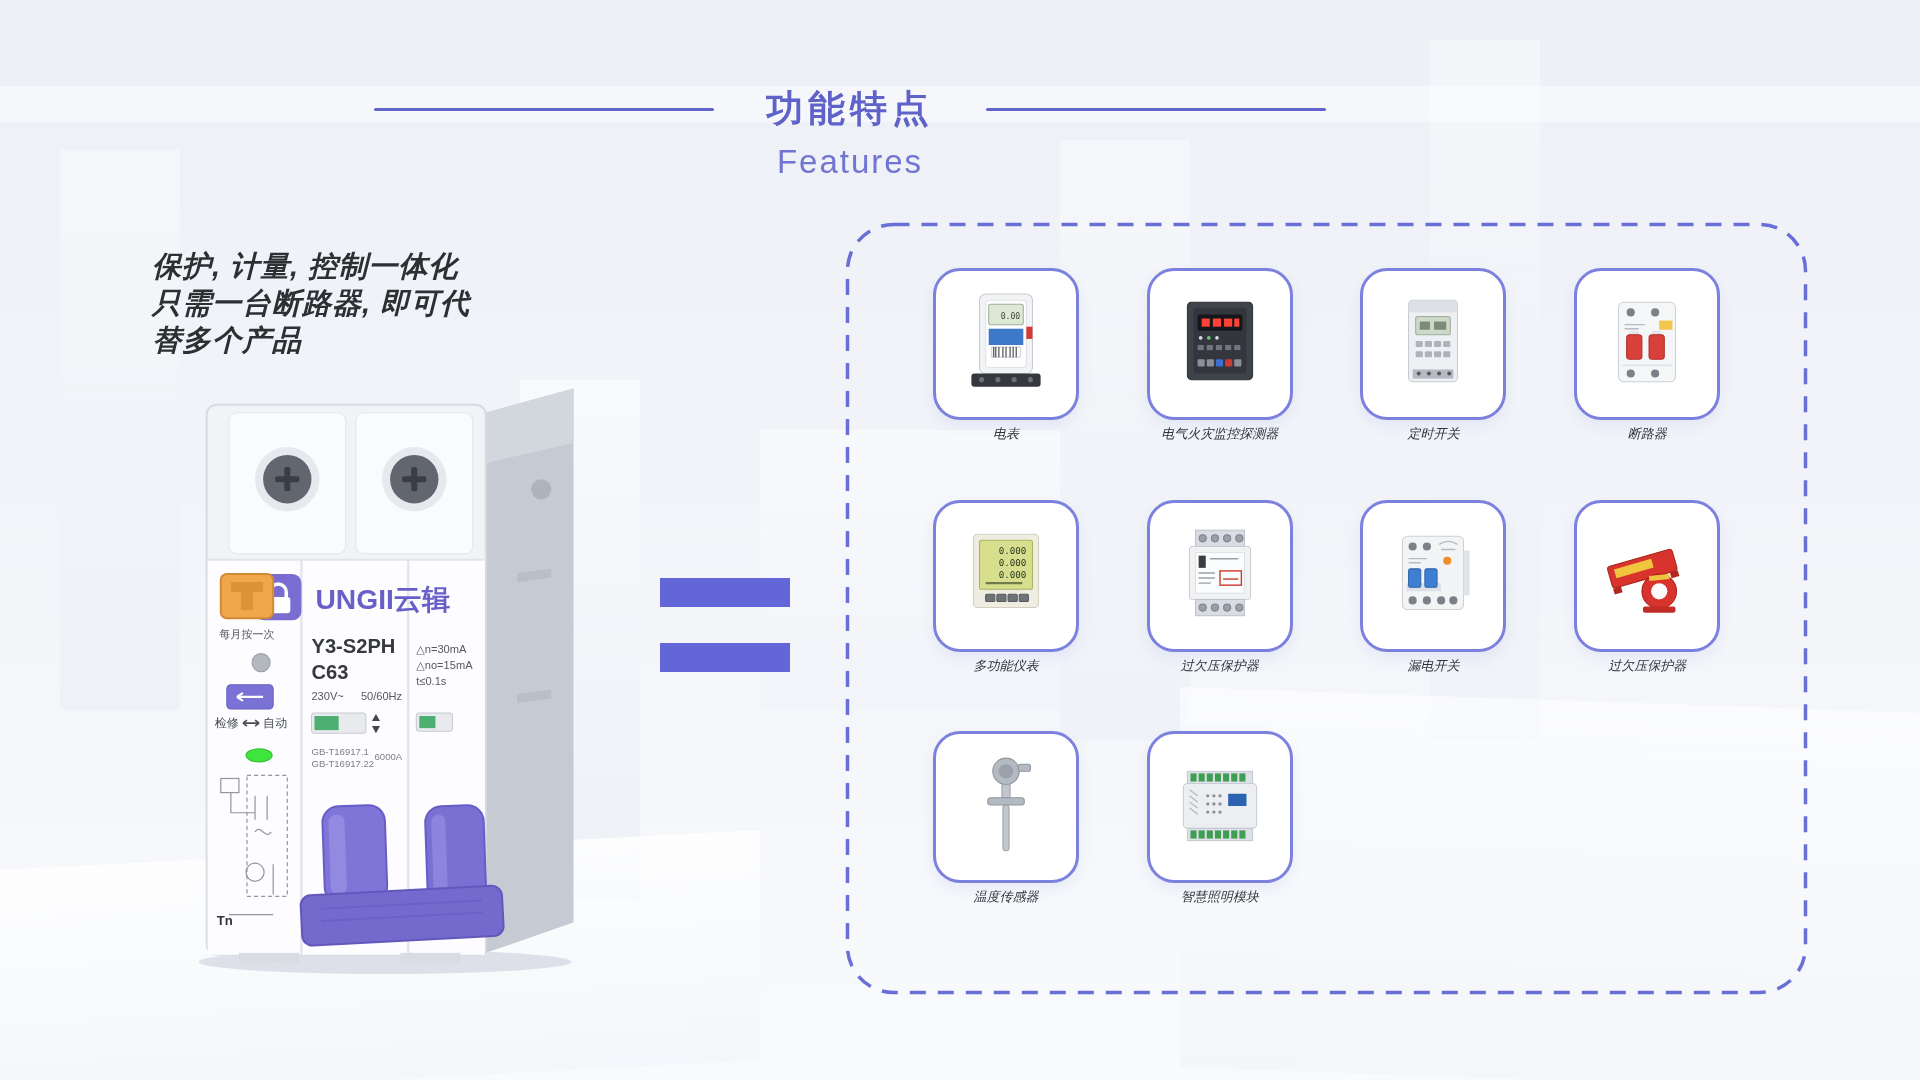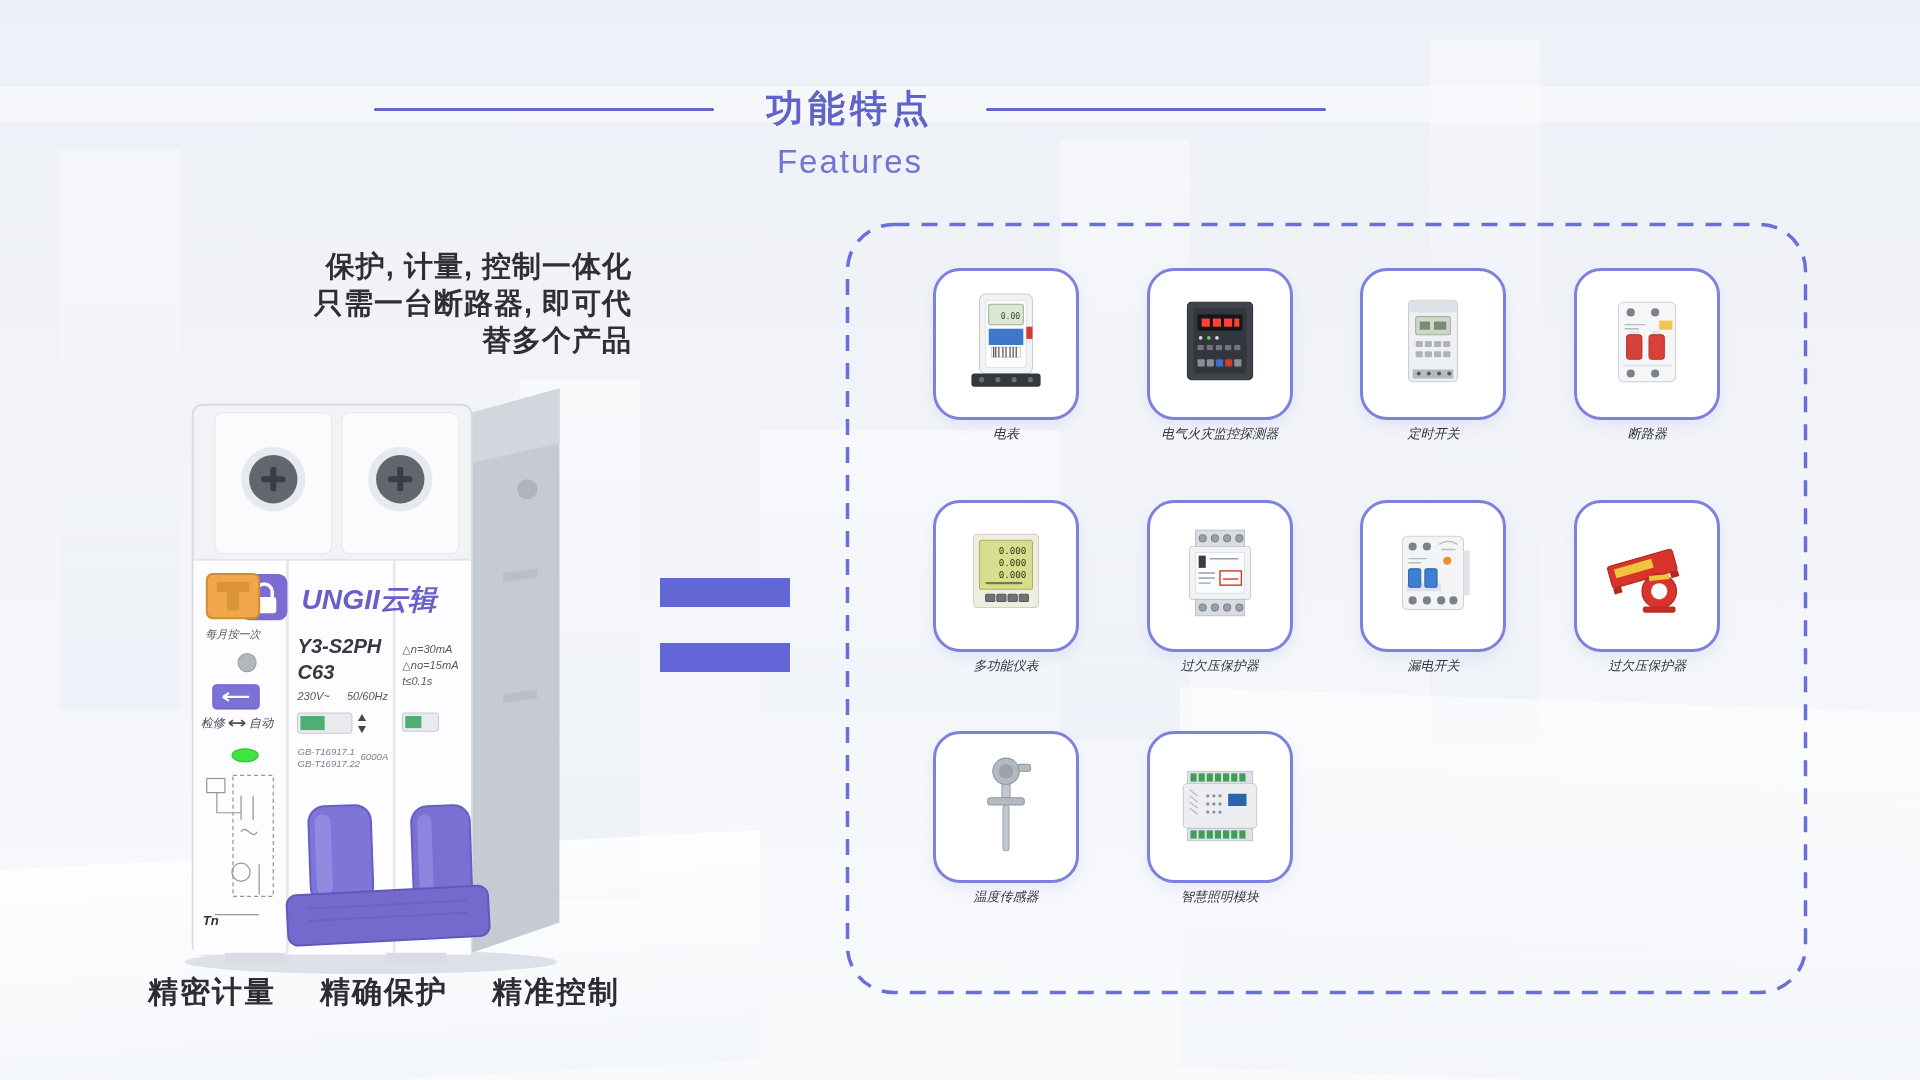--- a/index.html
+++ b/index.html
@@ -10,23 +10,23 @@
   }
   .bg{position:absolute;pointer-events:none;}
   
   .header{position:absolute;left:850px;top:84px;transform:translateX(-50%);text-align:center;}
   .title-row{display:flex;align-items:center;gap:52px;}
   .hline{width:340px;height:3px;background:#6165cb;border-radius:2px;}
   .title{font-size:37px;font-weight:bold;color:#5f63c9;letter-spacing:5px;white-space:nowrap;}
   .subtitle{margin-top:9px;font-size:33px;color:#7075d2;letter-spacing:2px;}
   
   .intro{position:absolute;left:392px;top:248px;transform:translateX(-50%);width:480px;
-    text-align:right;font-size:29px;font-weight:bold;color:#2e2f33;line-height:37px;letter-spacing:1px;}
-  
-  .breaker-wrap{position:absolute;left:152px;top:320px;width:428px;height:655px;font-style:italic;}
+    text-align:left;font-size:29px;font-weight:bold;color:#2e2f33;line-height:37px;letter-spacing:1px;font-style:italic;}
+  
+  .breaker-wrap{position:absolute;left:166px;top:320px;width:428px;height:655px;}
   
   .equals{position:absolute;left:660px;top:578px;width:130px;}
   .equals .bar{height:29px;background:#6266d6;}
   .equals .bar + .bar{margin-top:36px;}
   
   .panel{position:absolute;left:845px;top:222px;width:963px;height:773px;}
   .panel-border{position:absolute;left:0;top:0;width:100%;height:100%;}
   .grid{position:absolute;left:54px;top:46px;right:54px;bottom:32px;
     display:grid;grid-template-columns:repeat(4,1fr);grid-template-rows:repeat(3,1fr);}
   .cell{display:flex;flex-direction:column;align-items:center;}
@@ -401,19 +401,14 @@
                 <rect x="69" y="78" width="6" height="8"></rect>
               </g>
           </svg>
         </div>
         <div class="plabel">智慧照明模块</div>
       </div>
 
     </div>
   </div>
 
-  <div class="footer">
-    <span>精密计量</span>
-    <span>精确保护</span>
-    <span>精准控制</span>
-  </div>
 
 </div>
 
 </body></html>

